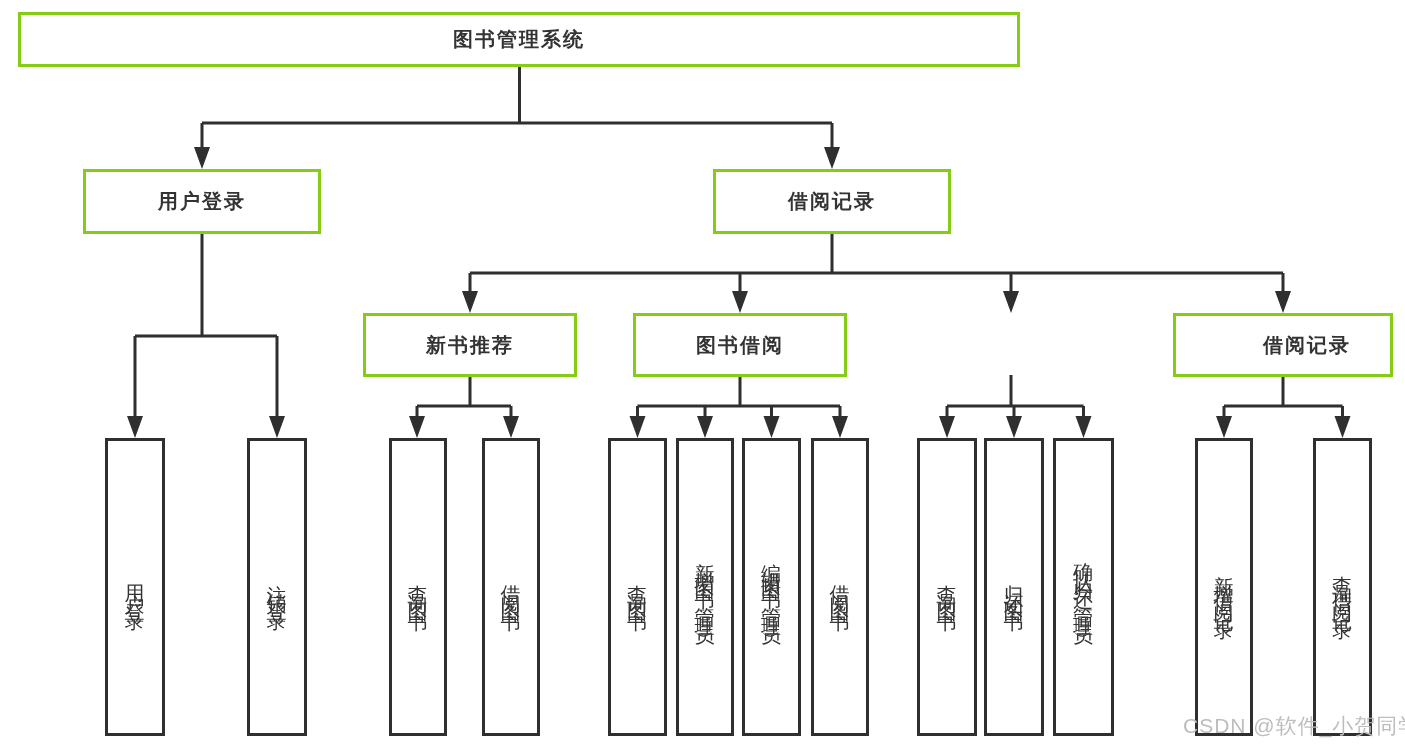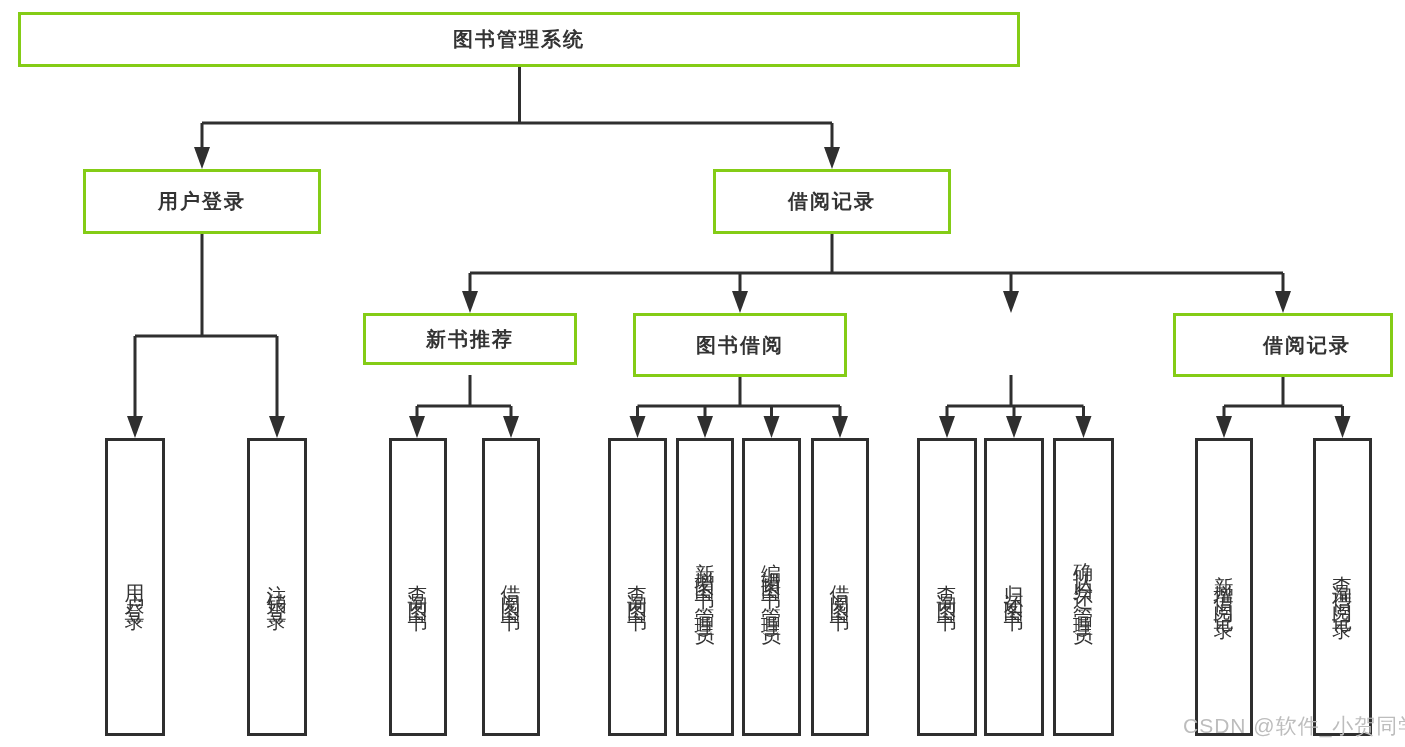--- a/index.html
+++ b/index.html
@@ -90,21 +90,21 @@
       <polygon points="1216,416 1232,416 1224,438"></polygon>
       <polygon points="1334.5,416 1350.5,416 1342.5,438"></polygon>
     </g>
   </svg>
 
   <div class="hbox" style="left:18px;top:12px;width:1002px;height:55px;">图书管理系统</div>
 
   <div class="hbox" style="left:83px;top:169px;width:238px;height:65px;">用户登录</div>
   <div class="hbox" style="left:713px;top:169px;width:238px;height:65px;">借阅记录</div>
 
-  <div class="hbox" style="left:363px;top:313px;width:214px;height:52px;">新书推荐</div>
+  <div class="hbox" style="left:363px;top:313px;width:214px;height:64px;">新书推荐</div>
   <div class="hbox" style="left:633px;top:313px;width:214px;height:64px;">图书借阅</div>
   <div class="hbox" style="left:1173px;top:313px;width:220px;height:64px;padding-left:48px;">借阅记录</div>
 
   <div class="vbox" style="left:105px;width:60px;">
     <span>用户登录</span>
   </div>
   <div class="vbox" style="left:247px;width:60px;">
     <span>注销登录</span>
   </div>
 

